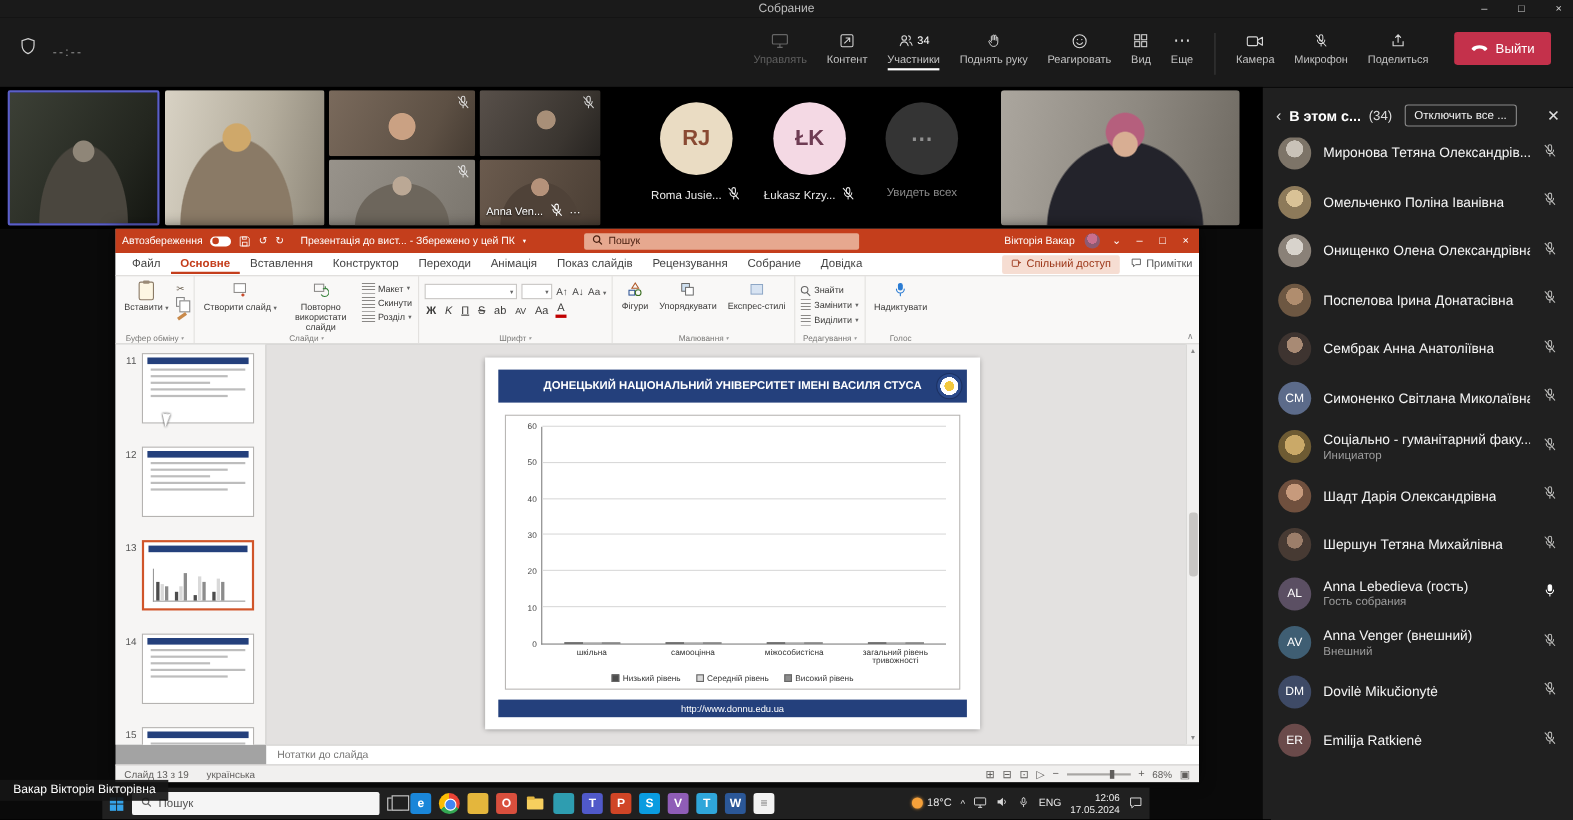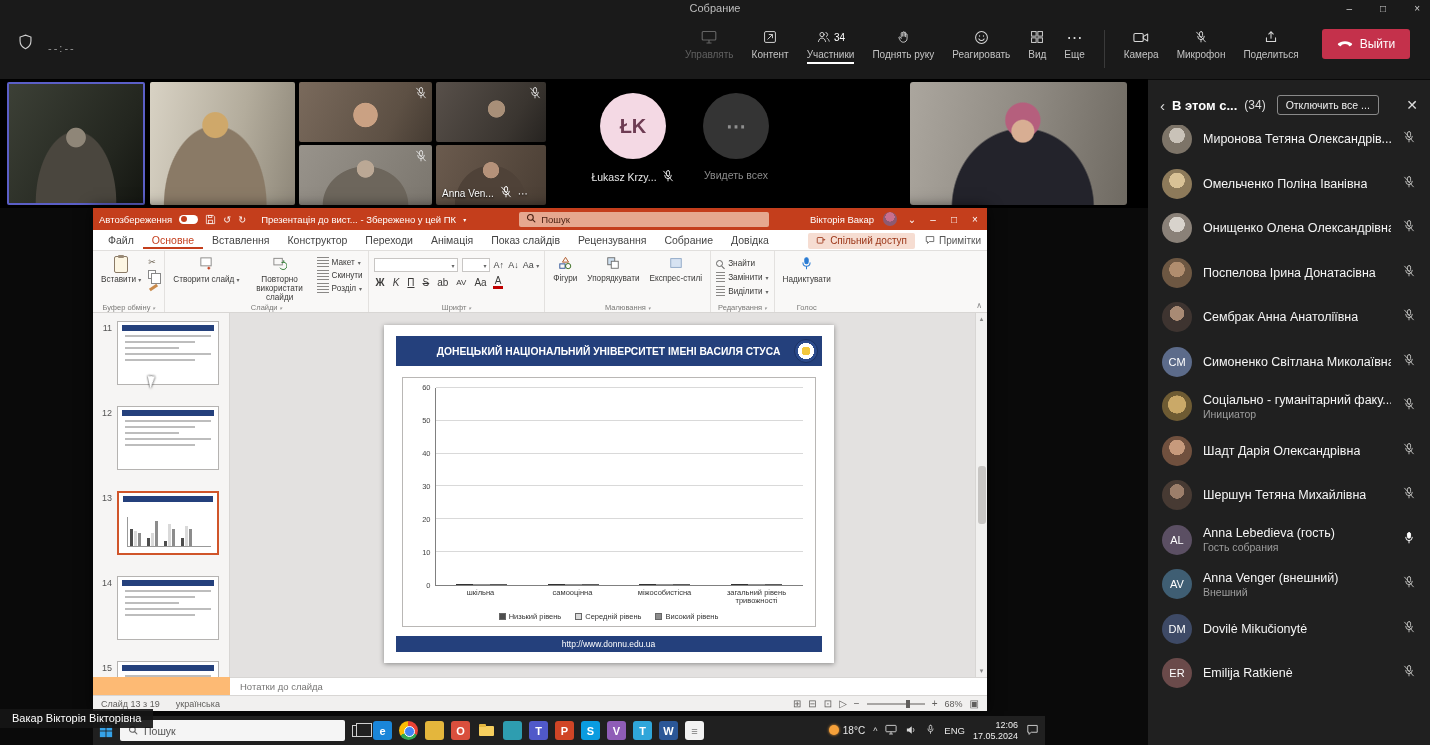--- a/index.html
+++ b/index.html
@@ -41,34 +41,34 @@
 .stage-avatar-wrap:nth-child(1){left:583px}
 .stage-avatar-wrap:nth-child(2){left:686px}
 .stage-avatar-wrap:nth-child(3){left:788px}
 .stage-avatar{width:66px;height:66px;border-radius:50%;display:flex;align-items:center;justify-content:center;font-size:20px;font-weight:bold}
 .stage-avatar-label{margin-top:10px;display:flex;align-items:center;gap:4px;font-size:10.5px;color:#e8e8e8;white-space:nowrap}
 .stage-avatar-label.dim{color:#8b8b8b}
 .presenter-name{position:absolute;left:0;top:709px;background:rgba(22,22,22,.92);color:#fff;font-size:11px;padding:3px 12px 4px;white-space:nowrap;z-index:40}
 .cursor{position:absolute;left:149px;top:375px;width:0;height:0;border-left:7px solid #fff;border-bottom:11px solid transparent;border-top:2px solid transparent;transform:rotate(-12deg);filter:drop-shadow(0 0 1px #000);z-index:50}
 
 
-.ppt{position:absolute;left:93px;top:208px;width:894px;height:503px;background:#fdba74;box-shadow:0 0 14px rgba(0,0,0,.7);color:#333}
+.ppt{position:absolute;left:105px;top:208px;width:985px;height:503px;background:#a3a3a3;box-shadow:0 0 14px rgba(0,0,0,.7);color:#333}
 .ppt-titlebar{height:22px;background:#c43e1c;display:flex;align-items:center;color:#fff;font-size:9.5px;padding:0 6px;gap:7px;white-space:nowrap}
 .autosave-pill{width:19px;height:9px;border-radius:5px;background:#fff;position:relative;flex:none}
 .autosave-pill::after{content:"";position:absolute;left:1.5px;top:1.5px;width:6px;height:6px;border-radius:50%;background:#c43e1c}
 .ptb-ic{opacity:.95;display:flex;align-items:center}
 .ptb-title{margin-left:8px}
 .ppt-search{width:250px;height:15px;background:#e6a88f;border-radius:2px;display:flex;align-items:center;gap:5px;padding:0 7px;color:#4a2112;font-size:9.5px;margin-left:46px}
 .ptb-right{margin-left:auto;display:flex;align-items:center;gap:9px}
 .ptb-avatar{width:14px;height:14px;border-radius:50%;background:radial-gradient(circle at 50% 35%,#c96f8e 0 40%,#8d5a72 41% 100%);flex:none}
 .winctl{font-size:10px;width:12px;text-align:center}
 
 .ppt-tabs{height:21px;background:#fff;display:flex;align-items:center;padding:0 6px;font-size:10.5px;color:#444;border-bottom:1px solid #e1dfdd;position:relative}
 .ppt-tab{padding:3px 9px;cursor:pointer}
-.ppt-tab.active{color:#c43e1c;font-weight:normal;box-shadow:inset 0 -2px 0 #c43e1c}
+.ppt-tab.active{color:#c43e1c;font-weight:bold;box-shadow:inset 0 -2px 0 #c43e1c}
 .tabs-right{position:absolute;right:6px;top:0;height:21px;display:flex;gap:10px;align-items:center}
 .share-chip{display:flex;gap:4px;align-items:center;background:#f6ddd2;color:#9a3416;padding:2px 8px;border-radius:2px;font-size:10px;cursor:pointer}
 .comments-chip{display:flex;gap:4px;align-items:center;color:#555;font-size:10px;cursor:pointer}
 
 .ppt-ribbon{height:62px;background:#f9f8f7;border-bottom:1px solid #d8d6d4;display:flex;font-size:8.5px;color:#3b3a39;position:relative}
 .rgroup{position:relative;height:100%;border-right:1px solid #e3e1df;display:flex;flex-direction:column;align-items:center;padding:4px 5px 11px}
 .rgroup-label{position:absolute;bottom:0;left:0;right:0;font-size:7.5px;color:#7a7977;display:flex;gap:2px;align-items:center;justify-content:center;white-space:nowrap}
 .gexp{font-size:5px;color:#999}
 .grow{display:flex;gap:4px;align-items:flex-start;height:100%}
 .rbig{display:flex;flex-direction:column;align-items:center;gap:2px;padding:1px 3px;font-size:8.2px;text-align:center;line-height:1.1;cursor:pointer}
@@ -332,20 +332,31 @@
         <span>Anna Ven...</span>
         <span class="tile-mic"><svg width="14" height="14" viewBox="0 0 16 16" fill="none" stroke="currentColor" stroke-width="1.1" stroke-linecap="round">
               <rect x="6.2" y="1.8" width="3.6" height="6.4" rx="1.8"></rect>
               <path d="M4.2 7.2a3.8 3.8 0 0 0 7.6 0M8 11v2.6"></path>
               <line x1="3" y1="2.5" x2="13" y2="13.5"></line>
             </svg></span>
         <span>⋯</span>
       </div>
     </div>
     <div class="stage-avatars">
+        <div class="stage-avatar-wrap">
+          <div class="stage-avatar" style="background: rgb(234, 220, 195); color: rgb(138, 74, 51);">RJ</div>
+          <div class="stage-avatar-label">
+            <span>Roma Jusie...</span>
+            <span><svg width="14" height="14" viewBox="0 0 16 16" fill="none" stroke="currentColor" stroke-width="1.1" stroke-linecap="round">
+                <rect x="6.2" y="1.8" width="3.6" height="6.4" rx="1.8"></rect>
+                <path d="M4.2 7.2a3.8 3.8 0 0 0 7.6 0M8 11v2.6"></path>
+                <line x1="3" y1="2.5" x2="13" y2="13.5"></line>
+              </svg></span>
+          </div>
+        </div>
         <div class="stage-avatar-wrap">
           <div class="stage-avatar" style="background: rgb(244, 217, 228); color: rgb(110, 60, 83);">ŁK</div>
           <div class="stage-avatar-label">
             <span>Łukasz Krzy...</span>
             <span><svg width="14" height="14" viewBox="0 0 16 16" fill="none" stroke="currentColor" stroke-width="1.1" stroke-linecap="round">
                 <rect x="6.2" y="1.8" width="3.6" height="6.4" rx="1.8"></rect>
                 <path d="M4.2 7.2a3.8 3.8 0 0 0 7.6 0M8 11v2.6"></path>
                 <line x1="3" y1="2.5" x2="13" y2="13.5"></line>
               </svg></span>
           </div>

